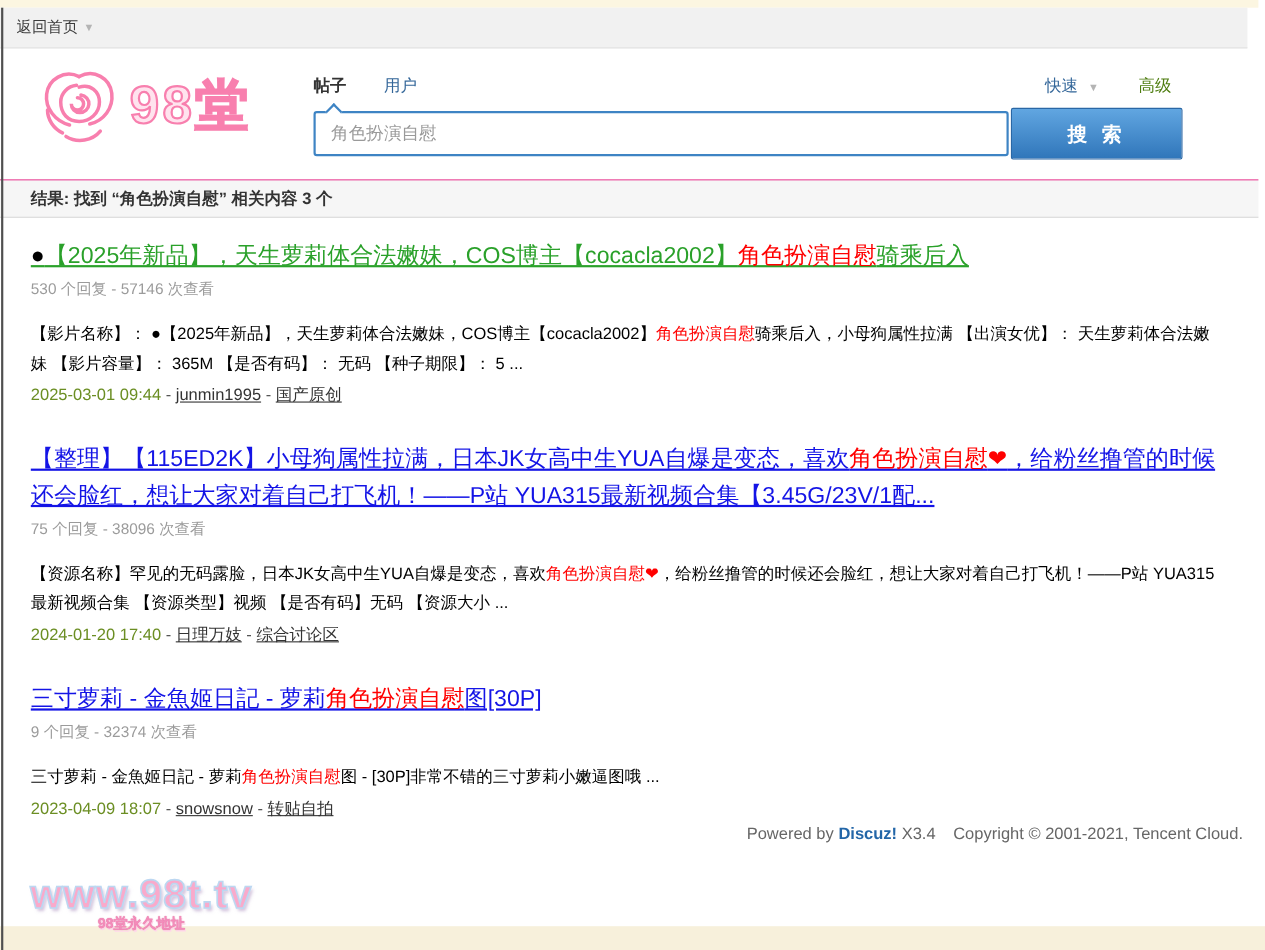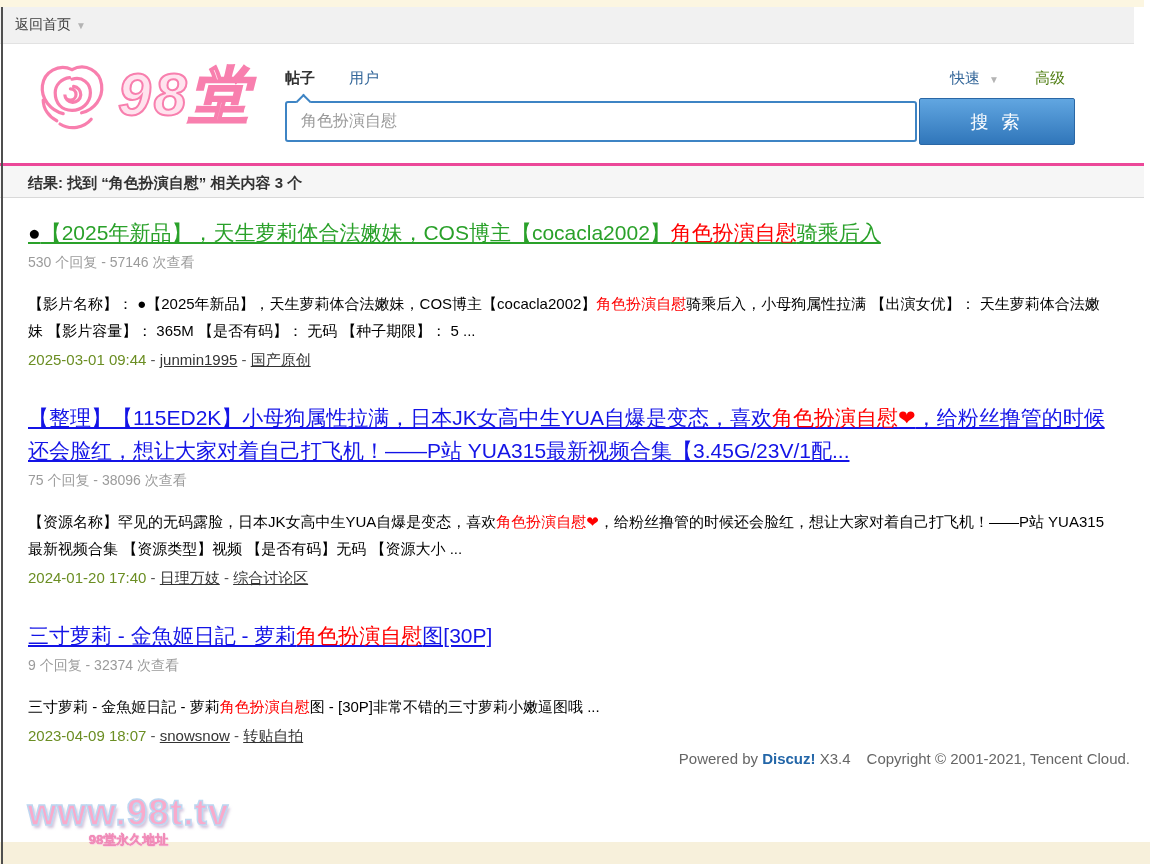--- a/index.html
+++ b/index.html
@@ -19,22 +19,22 @@
     position:absolute; top:7px; left:0; right:16px; height:37px;
     background:#f1f1f1; border-bottom:1px solid #e2e2e2;
     display:flex; align-items:center; padding-left:15px;
   }
   .back-home { font-size:14px; color:#3c3c3c; cursor:pointer; }
   .caret { color:#b4b4b4; font-size:10px; margin-left:5px; }
 
   
   .logo { position:absolute; left:32px; top:56px; display:flex; align-items:center; cursor:pointer; }
   .logo-text {
-    font-size:59px; font-weight:bold; letter-spacing:3px; margin-left:6px;
-    color:#ffe3ee;font-style:italic; -webkit-text-stroke:2px #f87fae;
+    font-size:48px; font-weight:bold; letter-spacing:3px; margin-left:6px;
+    color:#ffe3ee; -webkit-text-stroke:2px #f87fae;
   }
 
   
   .search-area { position:absolute; left:285px; top:66px; width:790px; }
   .tabs { display:flex; align-items:center; font-size:15px; height:24px; }
   .tab { cursor:pointer; }
   .tab-posts { font-weight:bold; color:#333; }
   .tab-users { color:#336699; margin-left:34px; }
   .tabs-right { margin-left:auto; display:flex; align-items:center; }
   .quick { color:#336699; cursor:pointer; }
@@ -50,28 +50,28 @@
   .search-input {
     width:652px; height:41px; margin-top:3px;
     border:2px solid #3e84c4; border-radius:3px;
     padding:0 14px; font-size:16px; color:#9a9a9a; outline:none;
     font-family:"Liberation Sans","DejaVu Sans",sans-serif;
   }
   .search-btn {
     width:161px; height:47px; margin-left:2px;
     background:linear-gradient(#61a6e1,#3076ba);
     border:1px solid #2a67a5; border-radius:2px;
-    color:#ffffff; font-size:18px; font-weight:normal; letter-spacing:4px;
+    color:#ffffff; font-size:18px; font-weight:bold; letter-spacing:4px;
     cursor:pointer; font-family:"Liberation Sans","DejaVu Sans",sans-serif;
   }
 
   
   .result-bar {
     position:absolute; top:163px; left:0; right:6px; height:35px;
-    background:#f6f6f6; border-top:3px solid #ec4899; border-bottom:1px solid #d9d9d9;
+    background:#f6f6f6; border-top:1px solid #ec4899; border-bottom:1px solid #d9d9d9;
     line-height:33px; padding-left:28px;
     font-size:15px; font-weight:bold; color:#333;
   }
 
   
   .results { position:absolute; top:216px; left:28px; right:42px; }
   .result { margin-bottom:28px; }
   .r-title { display:block; font-size:21px; line-height:33px; text-decoration:underline; cursor:pointer; }
   .seg-hl { color:#ff0000; }
   .seg-bullet { color:#000000; }

